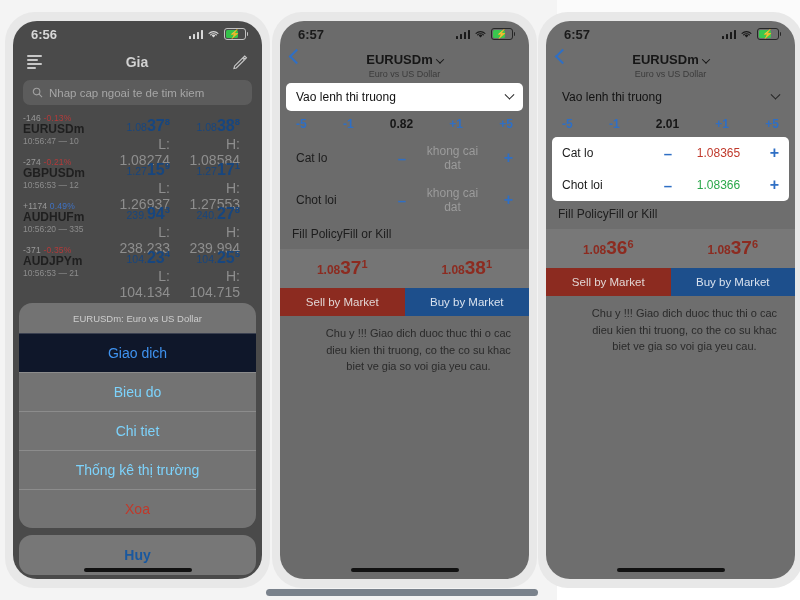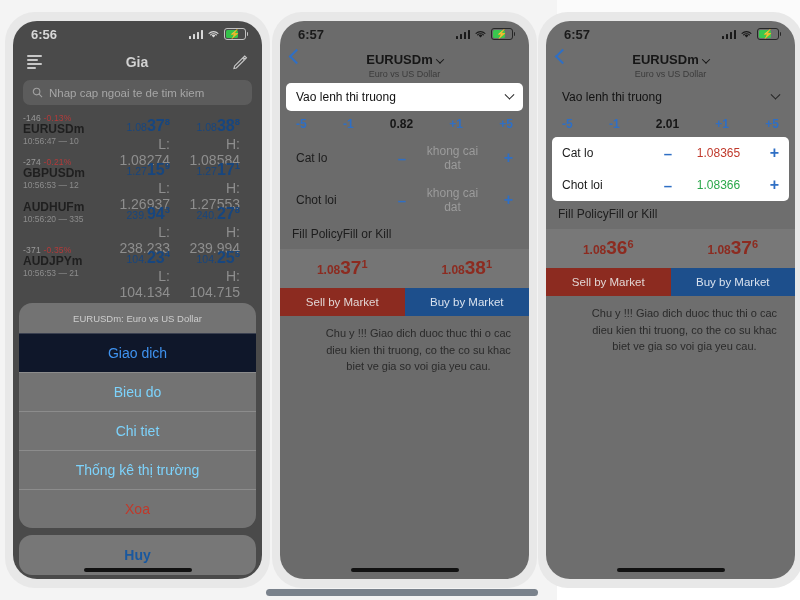--- a/index.html
+++ b/index.html
@@ -339,20 +339,24 @@
               <div class="plh">L: 1.26937</div>
             </div>
             <div class="pcell">
               <div class="pval"><span class="small">1.27</span><span class="big">17</span><span class="sup">1</span></div>
               <div class="plh">H: 1.27553</div>
             </div>
           </div>
         </div>
 
         <div class="quote-row">
+          <div class="chg">
+            <span class="pts">+1174</span>
+            <span class="pct pos">0.49%</span>
+          </div>
           <div class="sym">AUDHUFm</div>
           <div class="tm">
             <span>10:56:20</span> — <span>335</span>
           </div>
           <div class="prices">
             <div class="pcell">
               <div class="pval"><span class="small">239.</span><span class="big">94</span><span class="sup">3</span></div>
               <div class="plh">L: 238.233</div>
             </div>
             <div class="pcell">

